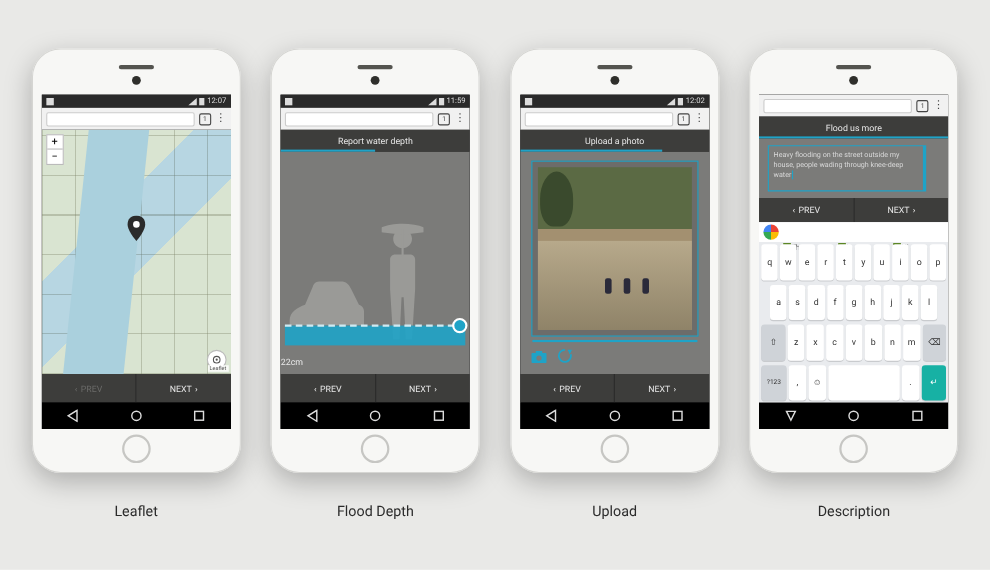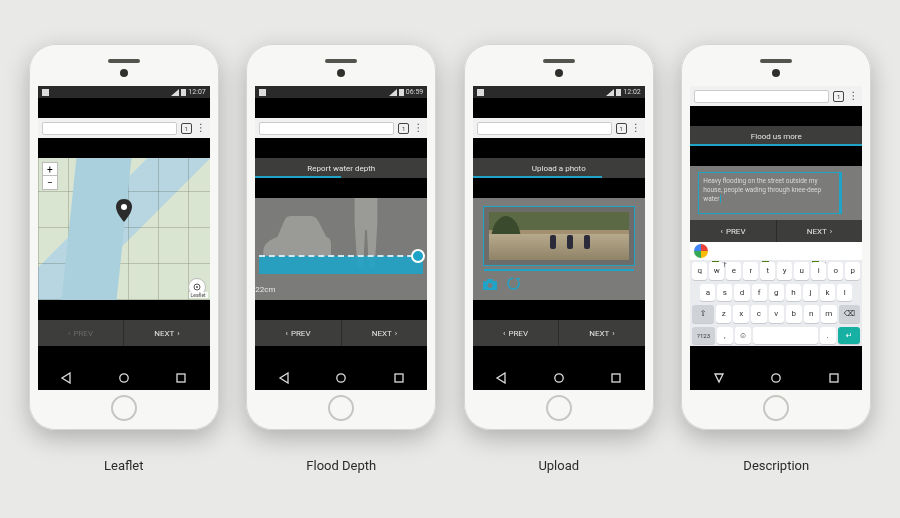--- a/index.html
+++ b/index.html
@@ -6,21 +6,21 @@
   body { width: 900px; height: 518px; background: #e9e9e7; font-family: -apple-system, Roboto, Arial, sans-serif; overflow: hidden; }
   .row { display: flex; justify-content: space-around; align-items: flex-start; padding: 44px 24px 0; gap: 18px; }
   .col { display: flex; flex-direction: column; align-items: center; }
   .caption { font-size: 13px; color: #2b2b2b; margin-top: 28px; }
 
   
   .phone { width: 190px; height: 386px; background: #f7f7f5; border-radius: 26px; box-shadow: 0 8px 24px rgba(0,0,0,.25), inset 0 0 0 1px #d5d5d2; position: relative; padding: 42px 9px 40px; }
   .speaker { position: absolute; top: 15px; left: 50%; transform: translateX(-50%); width: 32px; height: 4px; background: #54544f; border-radius: 3px; }
   .camera  { position: absolute; top: 25px; left: 50%; transform: translateX(-50%); width: 8px; height: 8px; background: #2f2f2b; border-radius: 50%; }
   .homebtn { position: absolute; bottom: 9px; left: 50%; transform: translateX(-50%); width: 26px; height: 26px; border: 2px solid #c6c6c3; border-radius: 50%; }
-  .screen  { width: 100%; height: 100%; background: #000; display: flex; flex-direction: column; overflow: hidden; gap: 20px; }
+  .screen  { width: 100%; height: 100%; background: #000; display: flex; flex-direction: column; overflow: hidden; }
 
   
   .statusbar { height: 12px; background: #2a2a2a; color: #dcdcdc; font-size: 7px; display: flex; align-items: center; justify-content: space-between; padding: 0 4px; }
   .status-left { display:flex; gap:2px; }
   .status-right { display:flex; gap:2px; align-items:center; }
   .sbicon svg { display:block; }
 
   
   .browserbar { height: 20px; background: #f1f1f1; display: flex; align-items: center; padding: 0 4px; gap: 4px; }
   .omnibox { flex: 1; height: 13px; background: #fff; border: 1px solid #ccc; border-radius: 2px; }
@@ -202,21 +202,21 @@
             <span class="sbicon">
                 <svg width="8" height="7">
                   <polygon points="0,7 8,7 8,0" fill="#dcdcdc"></polygon>
                 </svg>
               </span>
             <span class="sbicon">
                 <svg width="5" height="7">
                   <rect width="5" height="7" fill="#dcdcdc"></rect>
                 </svg>
               </span>
-            <span>06:59</span>
+            <span>11:59</span>
           </div>
         </div>
         <div class="browserbar">
           <div class="omnibox"></div>
           <div class="tabcount">1</div>
           <div class="bmenu">⋮</div>
         </div>
         <div class="apphdr" style="--progress:50%">Report water depth</div>
         <div class="content">
           <div class="depthscene">

